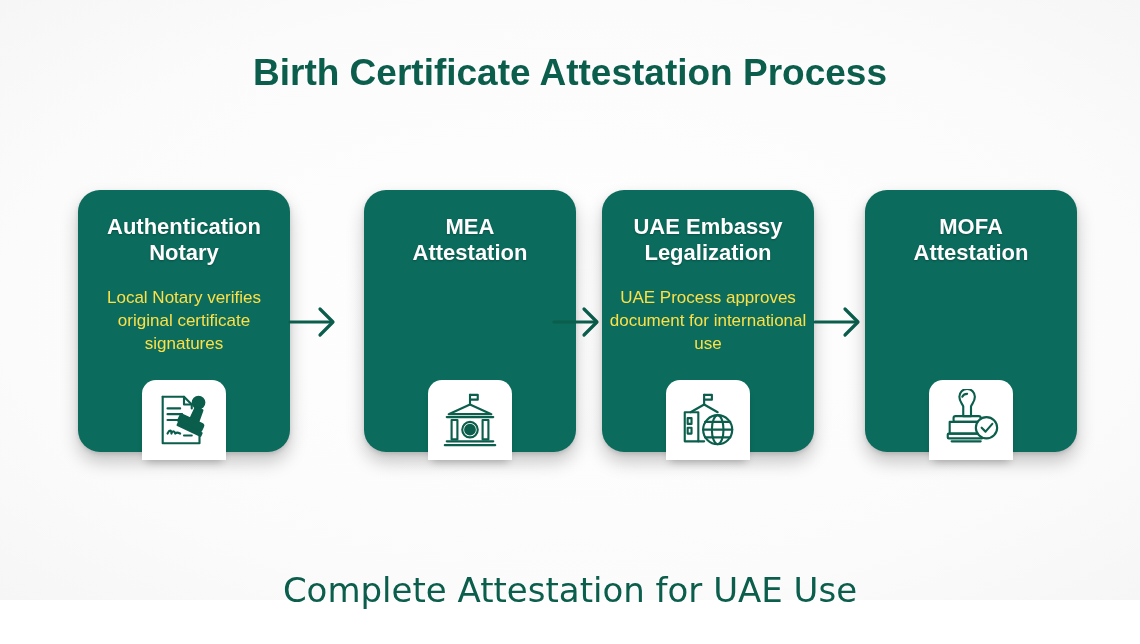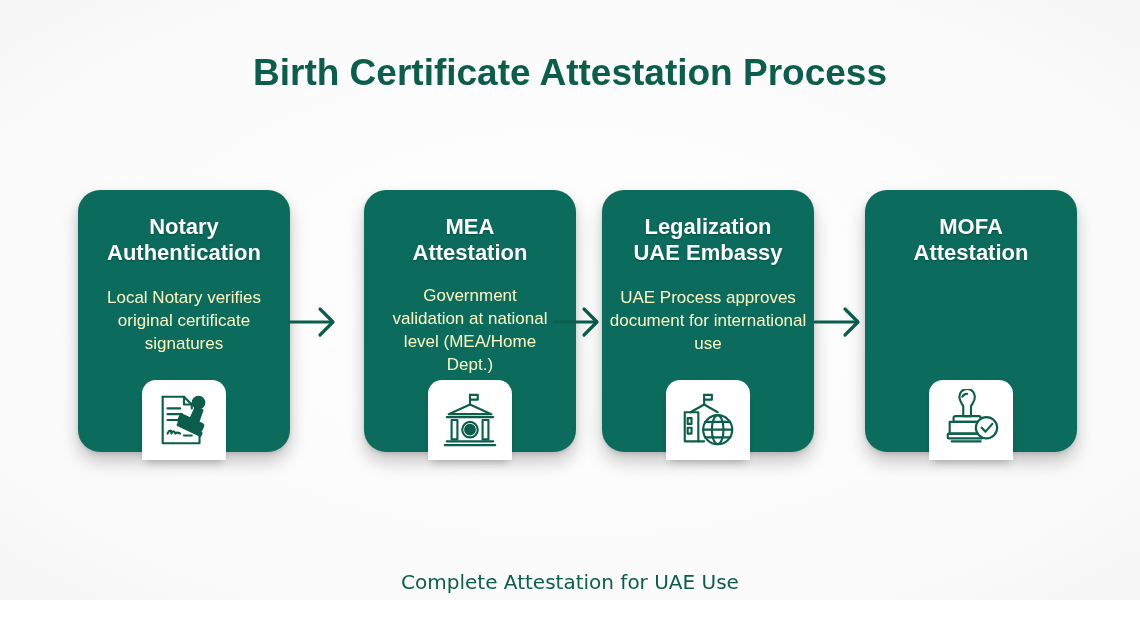--- a/index.html
+++ b/index.html
@@ -49,21 +49,21 @@
       font-size: 22px;
       line-height: 26px;
       text-shadow: 0 1px 2px rgba(0,0,0,0.25);
     }
     .card-desc {
       position: absolute;
       left: 6px;
       right: 6px;
       font-size: 17px;
       line-height: 23px;
-      color: #fef9c3;
+      color: #fde047;
     }
     .icon-tab {
       position: absolute;
       bottom: -8px;
       left: 64px;
       width: 84px;
       height: 80px;
       background: #ffffff;
       border-radius: 14px 14px 0 0;
       display: flex;
@@ -81,36 +81,36 @@
       width: 50px;
       height: 34px;
     }
     .footer {
       position: absolute;
       top: 570px;
       left: 0;
       width: 1140px;
       text-align: center;
       font-family: "DejaVu Sans", sans-serif;
-      font-size: 20px;
+      font-size: 34px;
       font-weight: 500;
       color: #0b5e4c;
     }
   </style>
 </head>
 <body>
 
 <div class="page">
 
   <div class="title">Birth Certificate Attestation Process</div>
 
   <div class="card" style="left:78px;">
     <div class="card-title">
+      <div>Authentication</div>
       <div>Notary</div>
-      <div>Authentication</div>
     </div>
     <div class="card-desc" style="top:96px;">Local Notary verifies original certificate signatures</div>
     <div class="icon-tab">
       <svg viewBox="0 0 64 64" fill="none" stroke="#0b5e4c" stroke-width="2.2" stroke-linejoin="round" stroke-linecap="round">
         <path d="M10 8 H32 L40 16 V20"></path>
         <path d="M32 8 V16 H40"></path>
         <path d="M10 8 V56 H48 V44"></path>
         <line x1="15" y1="20" x2="28" y2="20"></line>
         <line x1="15" y1="26" x2="30" y2="26"></line>
         <line x1="15" y1="32" x2="26" y2="32"></line>
@@ -127,21 +127,20 @@
   <svg class="arrow" style="left:288px;" viewBox="0 0 50 34" fill="none" stroke="#0b5e4c" stroke-width="3.2" stroke-linecap="round" stroke-linejoin="round">
     <line x1="2" y1="17" x2="44" y2="17"></line>
     <polyline points="32,4 45,17 32,30"></polyline>
   </svg>
 
   <div class="card" style="left:352px;margin-left:12px;">
     <div class="card-title">
       <div>MEA</div>
       <div>Attestation</div>
     </div>
-    <div class="card-desc" style="top:94px; left:28px; right:28px;">Government validation at national level (MEA/Home Dept.)</div>
     <div class="icon-tab">
       <svg viewBox="0 0 64 64" fill="none" stroke="#0b5e4c" stroke-width="2.2" stroke-linejoin="round" stroke-linecap="round">
         <line x1="32" y1="6" x2="32" y2="16"></line>
         <path d="M32 6 H40 V11 H32"></path>
         <path d="M10 26 L32 16 L54 26 Z"></path>
         <line x1="8" y1="29" x2="56" y2="29"></line>
         <rect x="13" y="32" width="6" height="20"></rect>
         <rect x="45" y="32" width="6" height="20"></rect>
         <circle cx="32" cy="42" r="8"></circle>
         <circle cx="32" cy="42" r="5" fill="#0b5e4c"></circle>
@@ -151,22 +150,22 @@
     </div>
   </div>
 
   <svg class="arrow" style="left:552px;" viewBox="0 0 50 34" fill="none" stroke="#0b5e4c" stroke-width="3.2" stroke-linecap="round" stroke-linejoin="round">
     <line x1="2" y1="17" x2="44" y2="17"></line>
     <polyline points="32,4 45,17 32,30"></polyline>
   </svg>
 
   <div class="card" style="left:602px;">
     <div class="card-title">
+      <div>UAE Embassy</div>
       <div>Legalization</div>
-      <div>UAE Embassy</div>
     </div>
     <div class="card-desc" style="top:96px;">UAE Process approves document for international use</div>
     <div class="icon-tab">
       <svg viewBox="0 0 64 64" fill="none" stroke="#0b5e4c" stroke-width="2.2" stroke-linejoin="round" stroke-linecap="round">
         <line x1="28" y1="6" x2="28" y2="16"></line>
         <path d="M28 6 H36 V11 H28"></path>
         <path d="M14 24 L28 16 L42 24"></path>
         <rect x="8" y="24" width="14" height="30"></rect>
         <rect x="11" y="30" width="4" height="6"></rect>
         <rect x="11" y="40" width="4" height="6"></rect>

